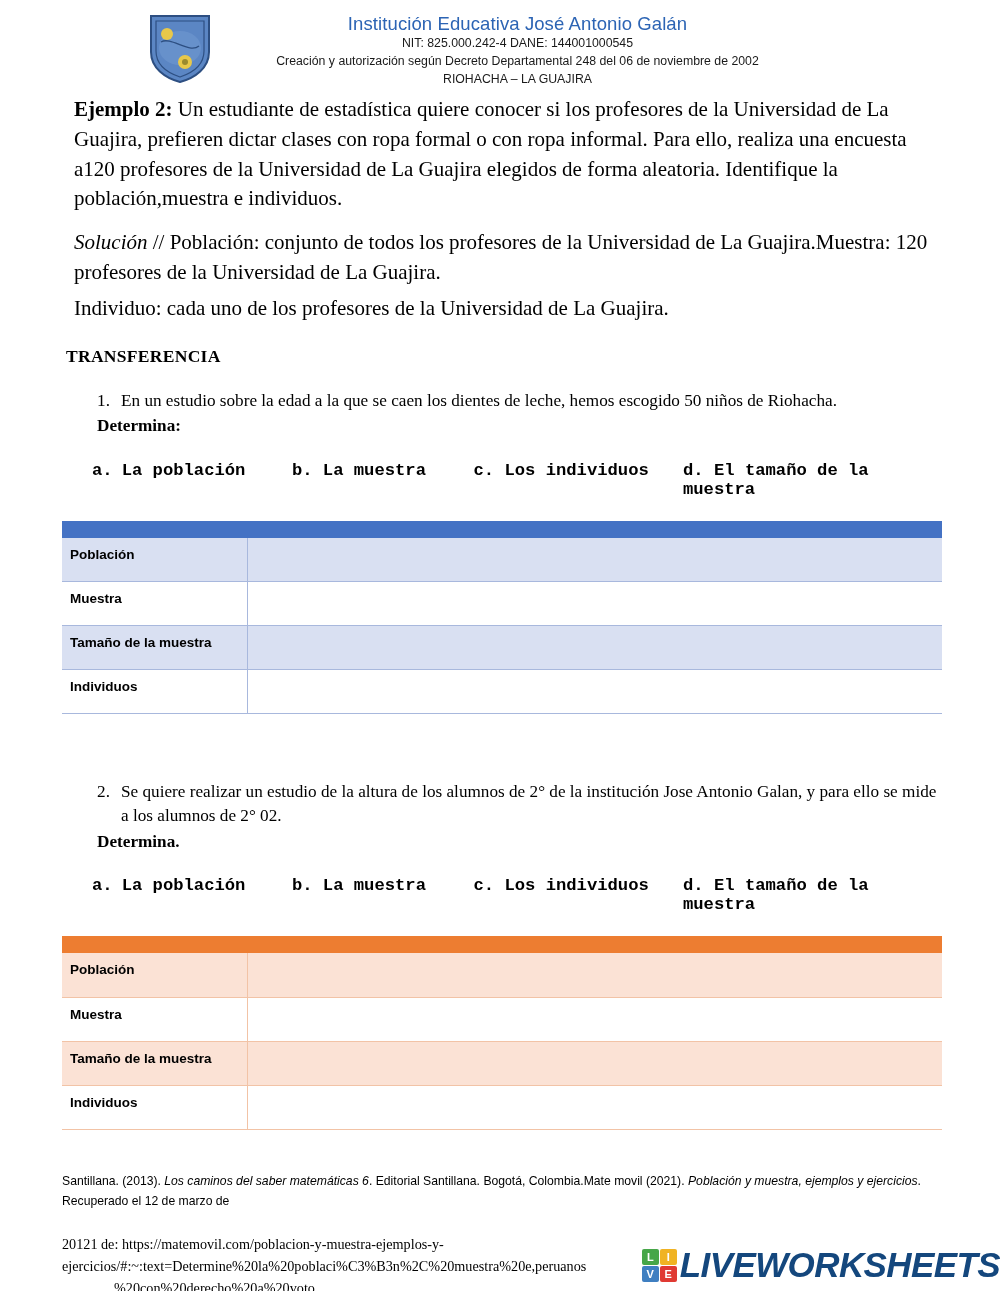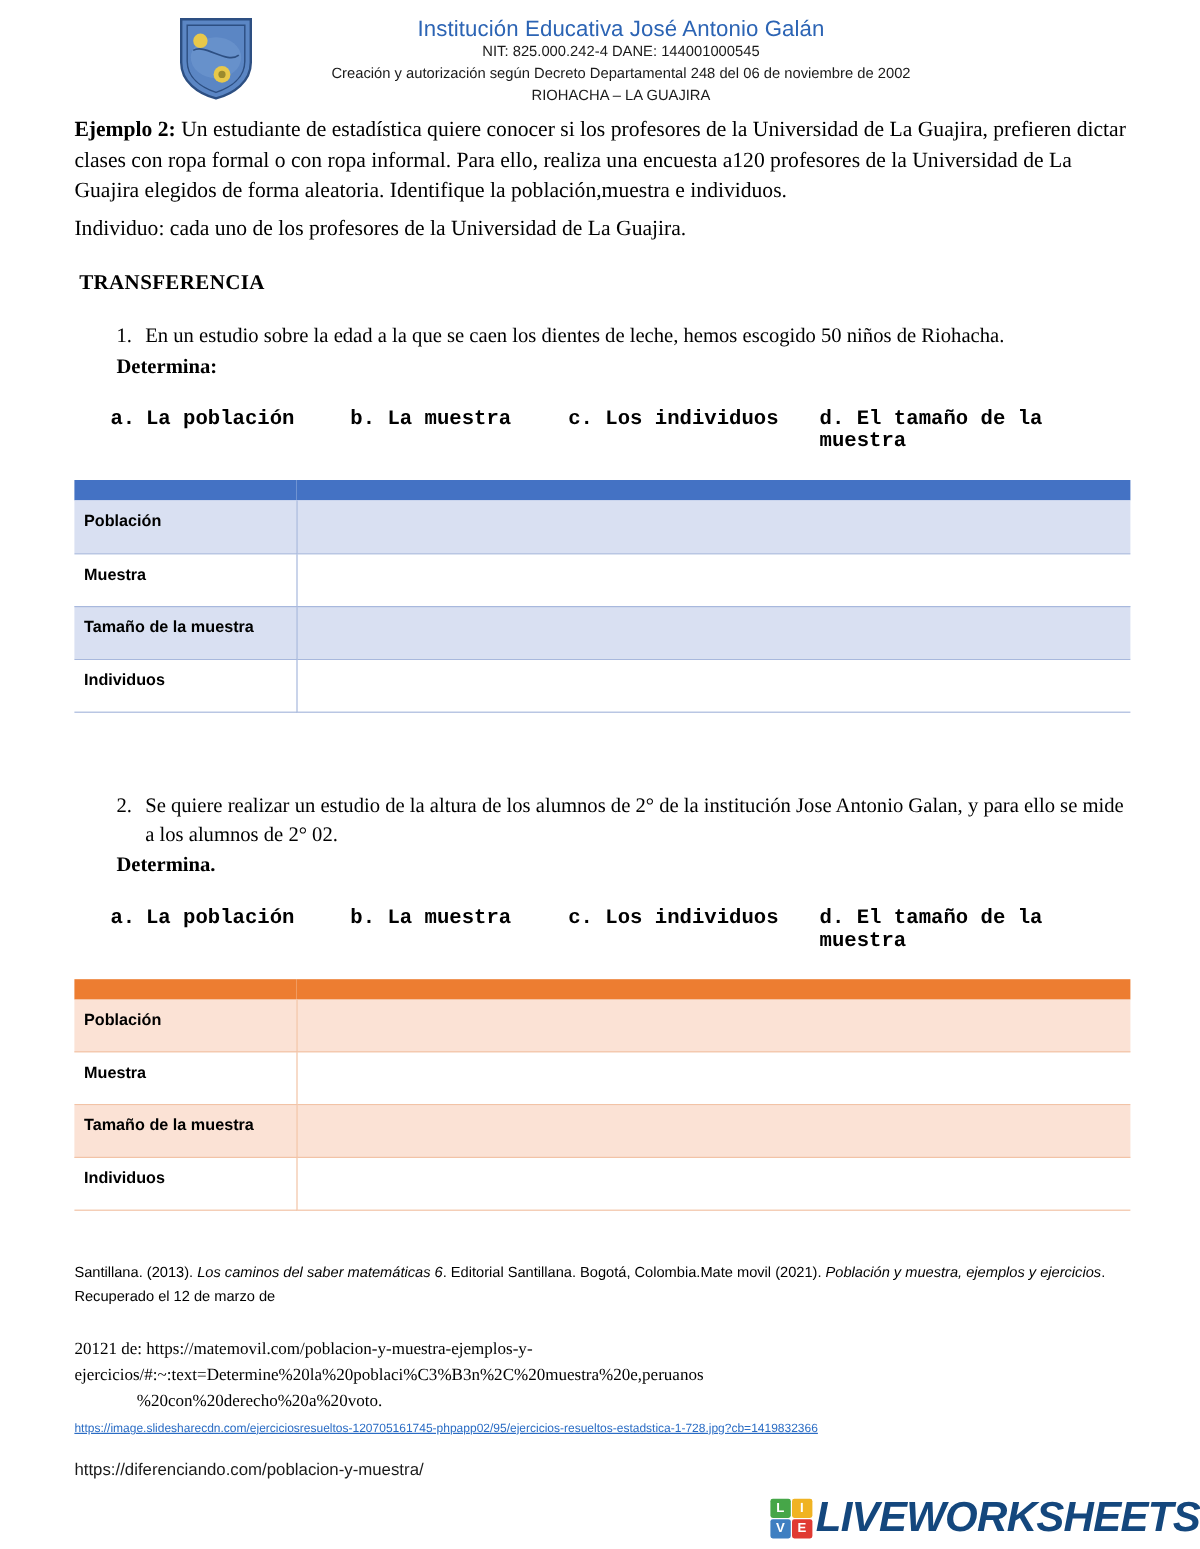--- a/index.html
+++ b/index.html
@@ -46,24 +46,24 @@
     font-size: 12.3px;
     color: #1a1a1a;
     line-height: 1.45;
   }
 
   
   .page-body {
     padding: 0 58px 0 62px;
   }
   .para {
-    font-size: 18px;
+    font-size: 21px;
     line-height: 1.42;
     text-align: left;
-    margin: 0 0 6px 0;
+    margin: 0 0 6px 12px;
   }
   .para b { font-weight: bold; }
   .para i { font-style: italic; }
   .para-gap { margin-top: 14px; }
 
   .section-title {
     font-size: 17.5px;
     font-weight: bold;
     margin: 22px 0 0 4px;
     letter-spacing: 0.3px;
@@ -246,20 +246,21 @@
     <div class="header-line">NIT: 825.000.242-4   DANE: 144001000545</div>
     <div class="header-line">Creación y autorización según Decreto Departamental 248 del 06 de noviembre de 2002</div>
     <div class="header-line">RIOHACHA – LA GUAJIRA</div>
   </div>
 </div>
 
 <div class="page-body">
 
   <p class="para"><b>Ejemplo 2:</b><span> Un estudiante de estadística quiere conocer si los profesores de la Universidad de La Guajira, prefieren dictar clases con ropa formal o con ropa informal. Para ello, realiza una encuesta a120 profesores de la Universidad de La Guajira elegidos de forma aleatoria. Identifique la población,muestra e individuos.</span></p>
 
+  <p class="para para-gap"><i>Solución</i><span> // </span><span>Población: conjunto de todos los profesores de la Universidad de La Guajira.Muestra: 120 profesores de la Universidad de La Guajira.</span></p>
 
   <p class="para">Individuo: cada uno de los profesores de la Universidad de La Guajira.</p>
 
   <div class="section-title">TRANSFERENCIA</div>
 
   <div class="question">
     <div class="q-num">1.</div>
     <div class="q-text">
       <span>En un estudio sobre la edad a la que se caen los dientes de leche, hemos escogido 50 niños de Riohacha.</span>
       <span class="q-determina">Determina:</span>

